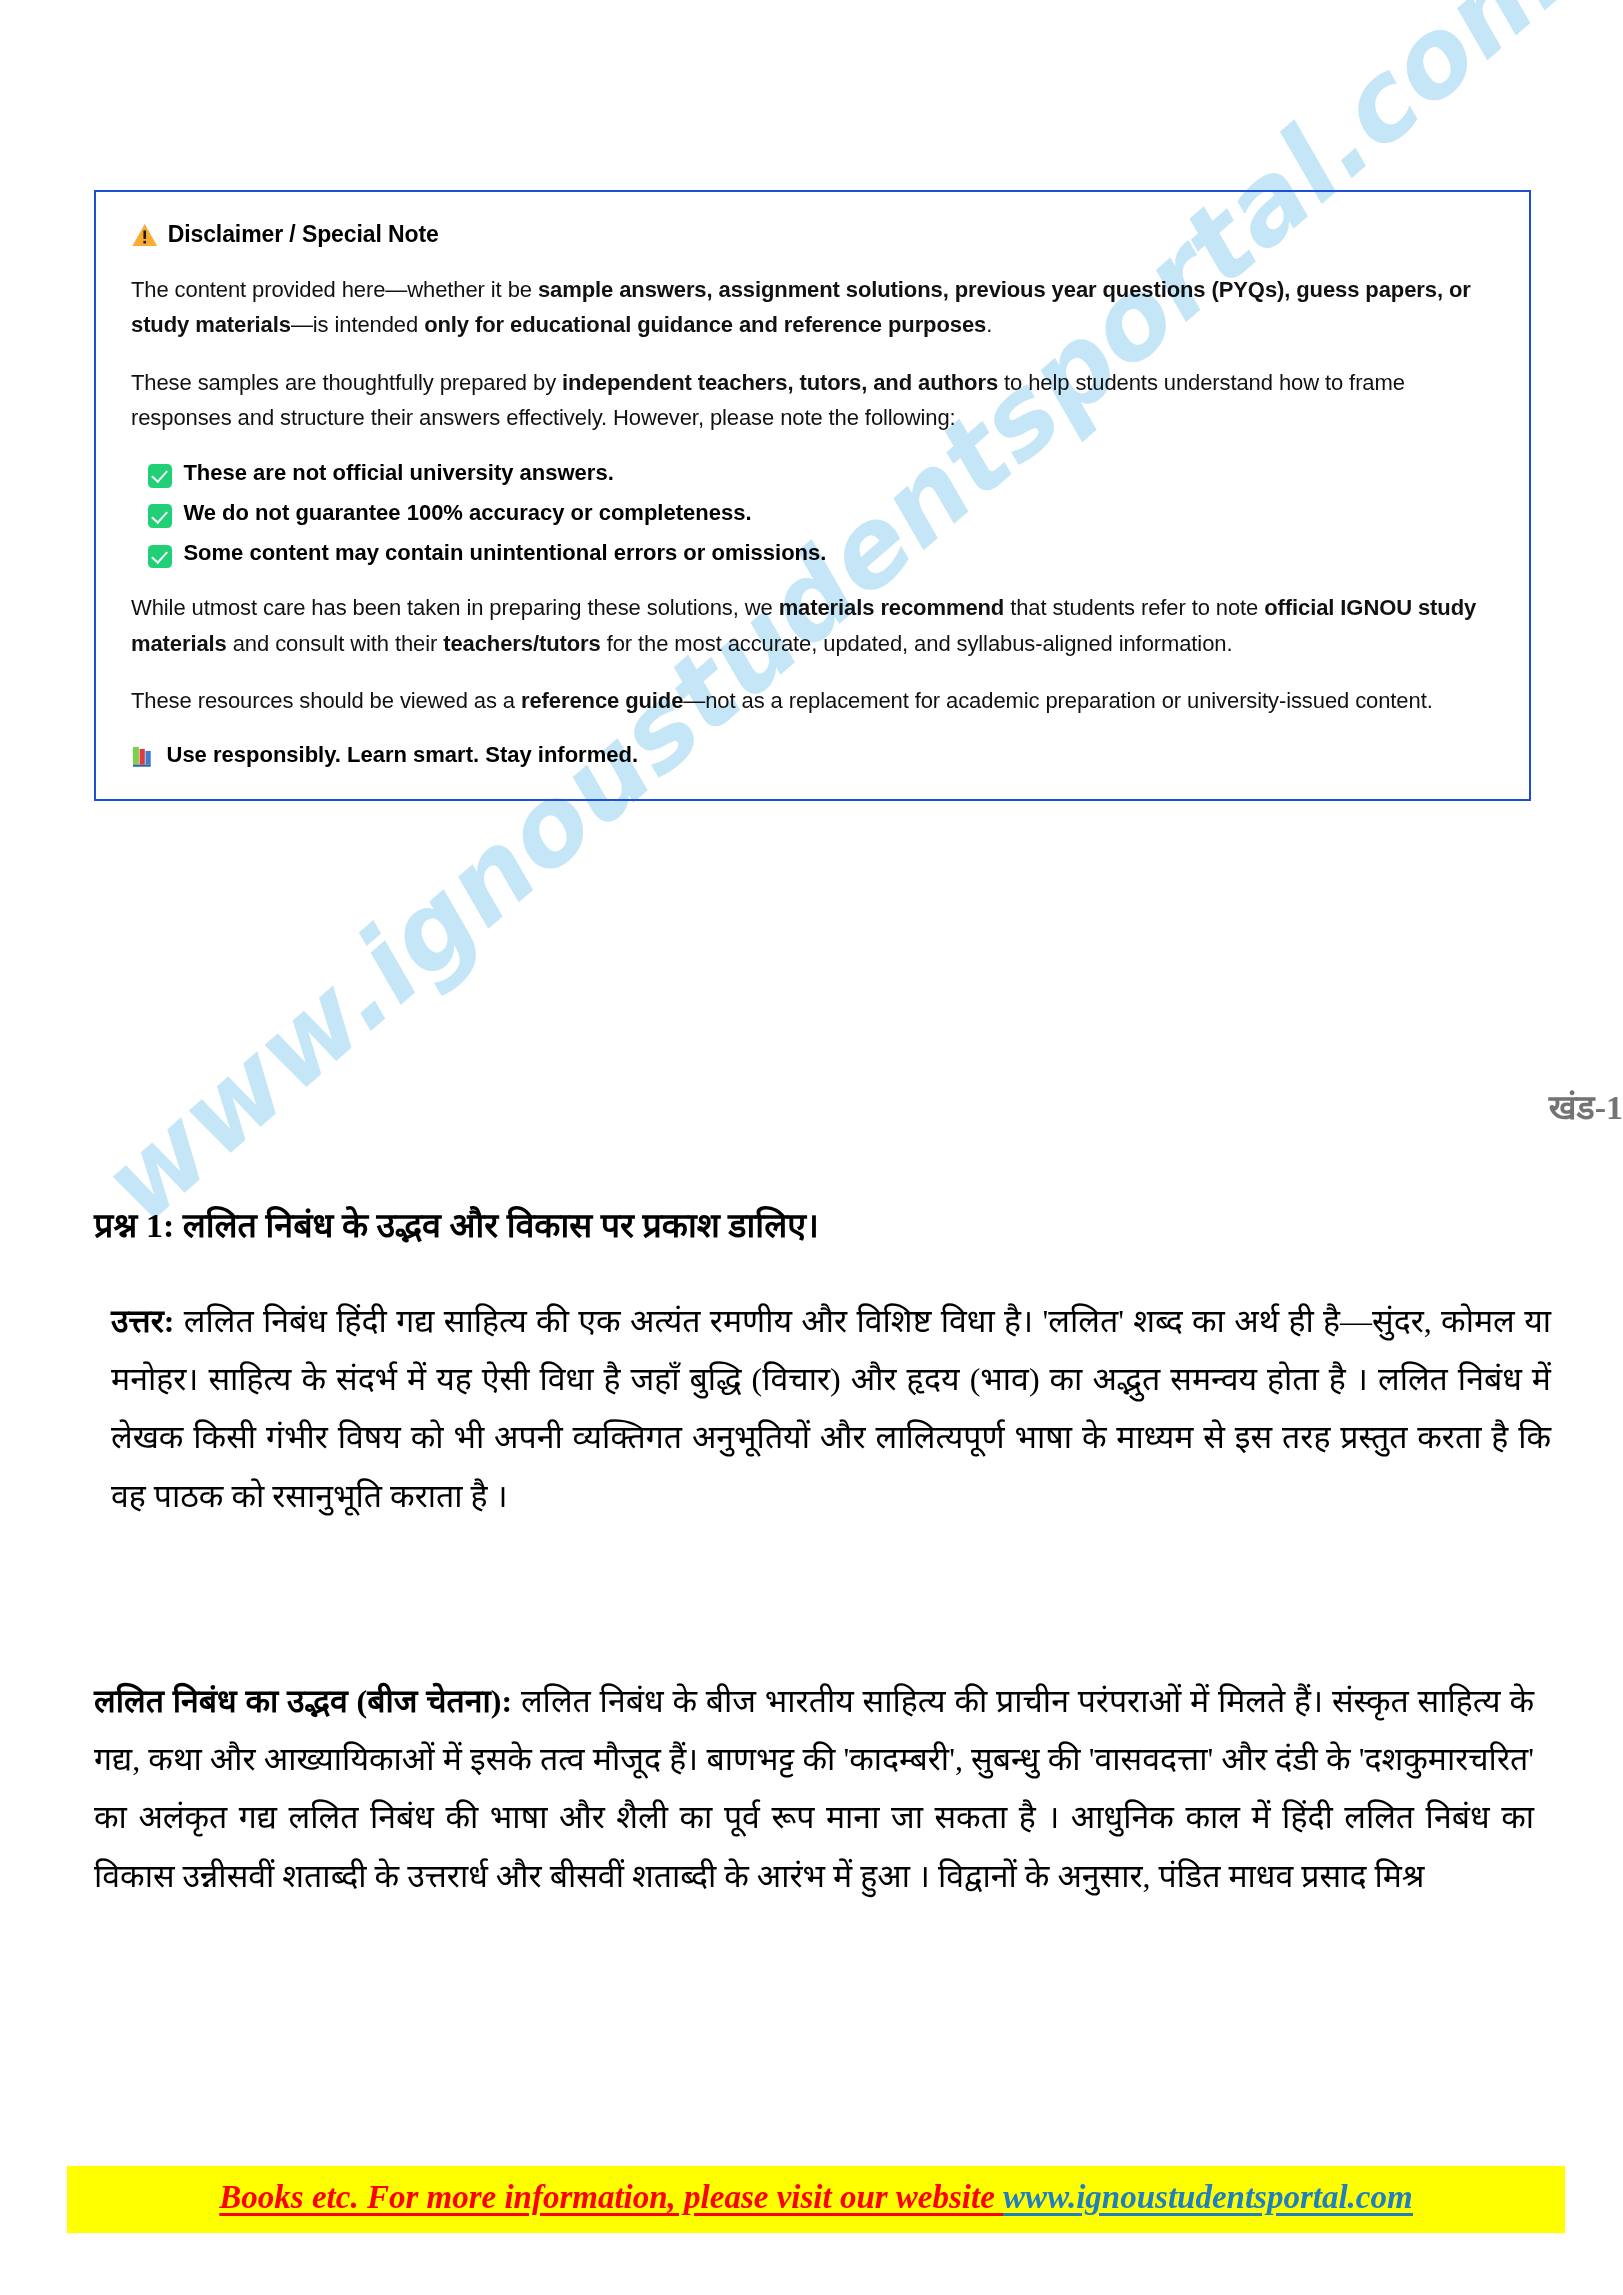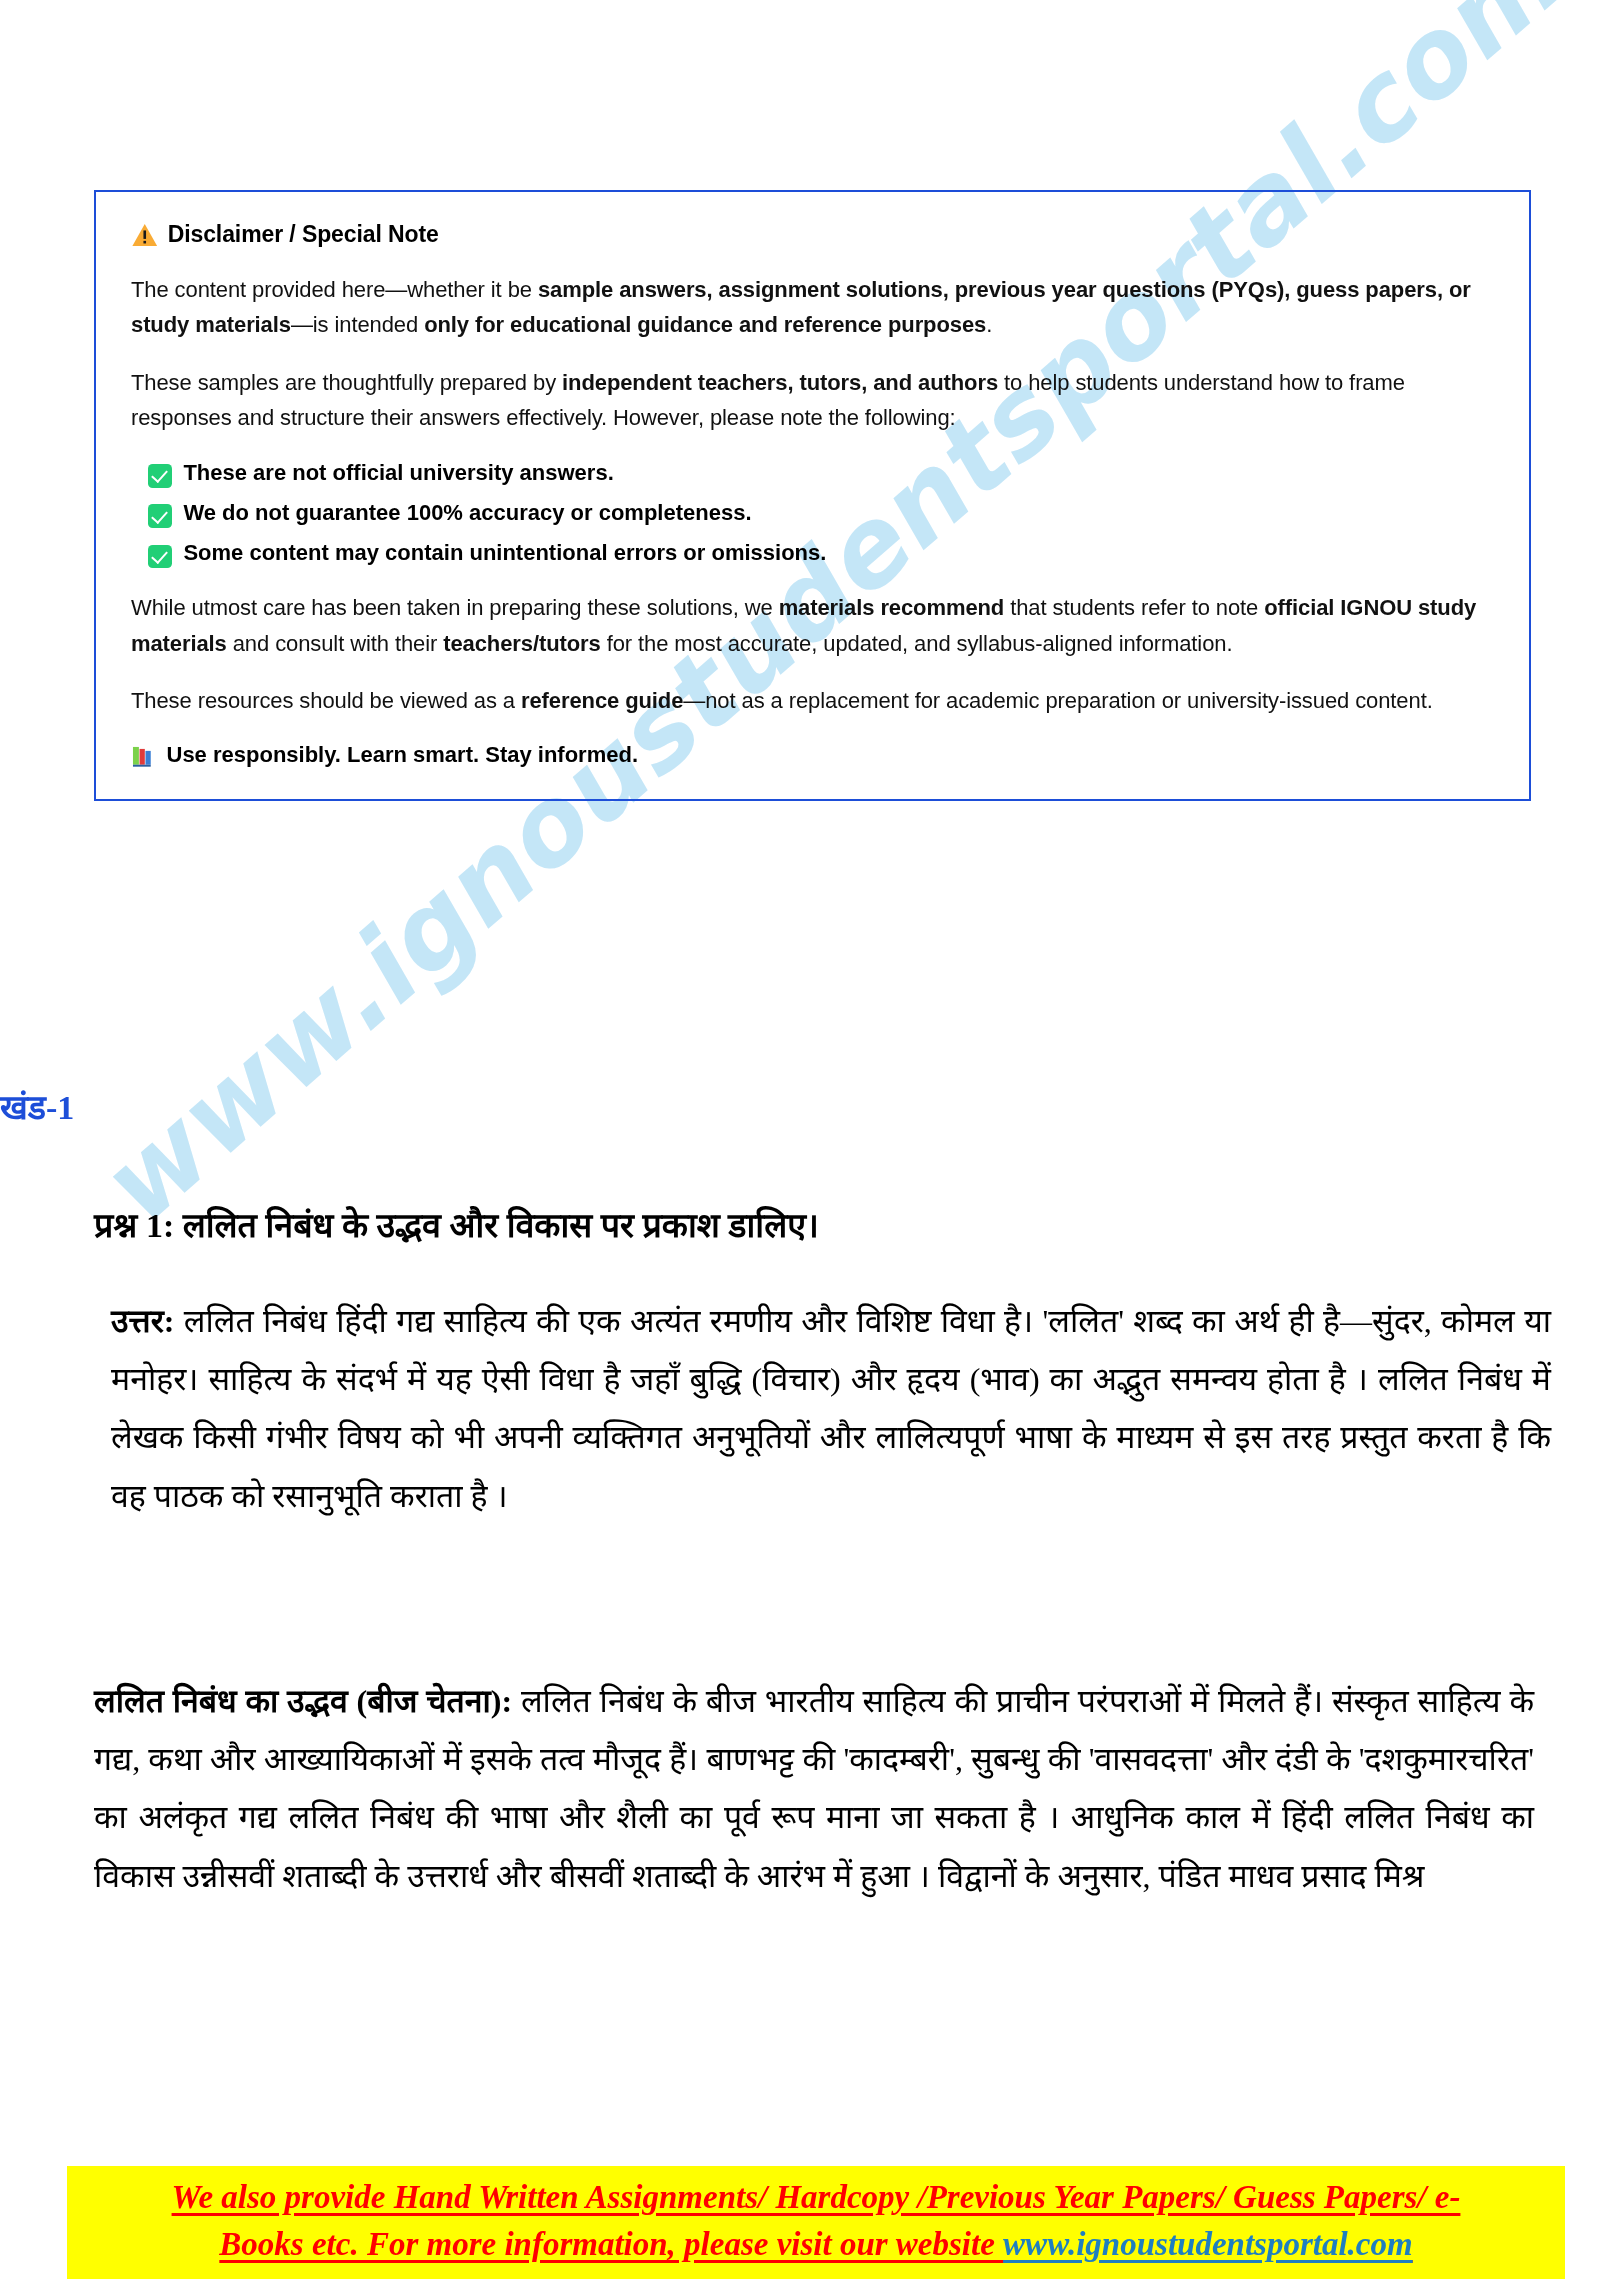--- a/index.html
+++ b/index.html
@@ -138,24 +138,24 @@
 
   
   .hindi {
     font-family: "Liberation Serif", "DejaVu Serif", serif;
   }
   #section-heading {
     position: absolute;
     left: 0;
     top: 1083px;
     width: 1623px;
-    text-align: left;
+    text-align: right;
     font-size: 34px;
     font-weight: 700;
-    color: #1d4ed8;
+    color: #737373;
   }
   #question-heading {
     position: absolute;
     left: 94px;
     top: 1204px;
     width: 1440px;
     font-size: 34px;
     font-weight: 700;
     color: #000;
     line-height: 1.3;
@@ -271,18 +271,17 @@
 
   <div id="section-heading" class="hindi">खंड-1</div>
 
   <div id="question-heading" class="hindi">प्रश्न 1: ललित निबंध के उद्भव और विकास पर प्रकाश डालिए।</div>
 
   <div id="answer-para" class="hindi"><b>उत्तर:</b><span> ललित निबंध हिंदी गद्य साहित्य की एक अत्यंत रमणीय और विशिष्ट विधा है। 'ललित' शब्द का अर्थ ही है—सुंदर, कोमल या मनोहर। साहित्य के संदर्भ में यह ऐसी विधा है जहाँ बुद्धि (विचार) और हृदय (भाव) का अद्भुत समन्वय होता है । ललित निबंध में लेखक किसी गंभीर विषय को भी अपनी व्यक्तिगत अनुभूतियों और लालित्यपूर्ण भाषा के माध्यम से इस तरह प्रस्तुत करता है कि वह पाठक को रसानुभूति कराता है ।</span></div>
 
   <div id="origin-para" class="hindi"><b>ललित निबंध का उद्भव (बीज चेतना):</b><span> ललित निबंध के बीज भारतीय साहित्य की प्राचीन परंपराओं में मिलते हैं। संस्कृत साहित्य के गद्य, कथा और आख्यायिकाओं में इसके तत्व मौजूद हैं। बाणभट्ट की 'कादम्बरी', सुबन्धु की 'वासवदत्ता' और दंडी के 'दशकुमारचरित' का अलंकृत गद्य ललित निबंध की भाषा और शैली का पूर्व रूप माना जा सकता है । आधुनिक काल में हिंदी ललित निबंध का विकास उन्नीसवीं शताब्दी के उत्तरार्ध और बीसवीं शताब्दी के आरंभ में हुआ । विद्वानों के अनुसार, पंडित माधव प्रसाद मिश्र</span></div>
 
   <div id="footer-banner">
-    <div class="footer-line">We also provide Hand Written Assignments/ Hardcopy /Previous Year Papers/ Guess Papers/ e-</div>
     <div class="footer-line"><span>Books etc. For more information, please visit our website </span><span class="footer-url">www.ignoustudentsportal.com</span></div>
   </div>
 
 </div>
 
 
 </body></html>

